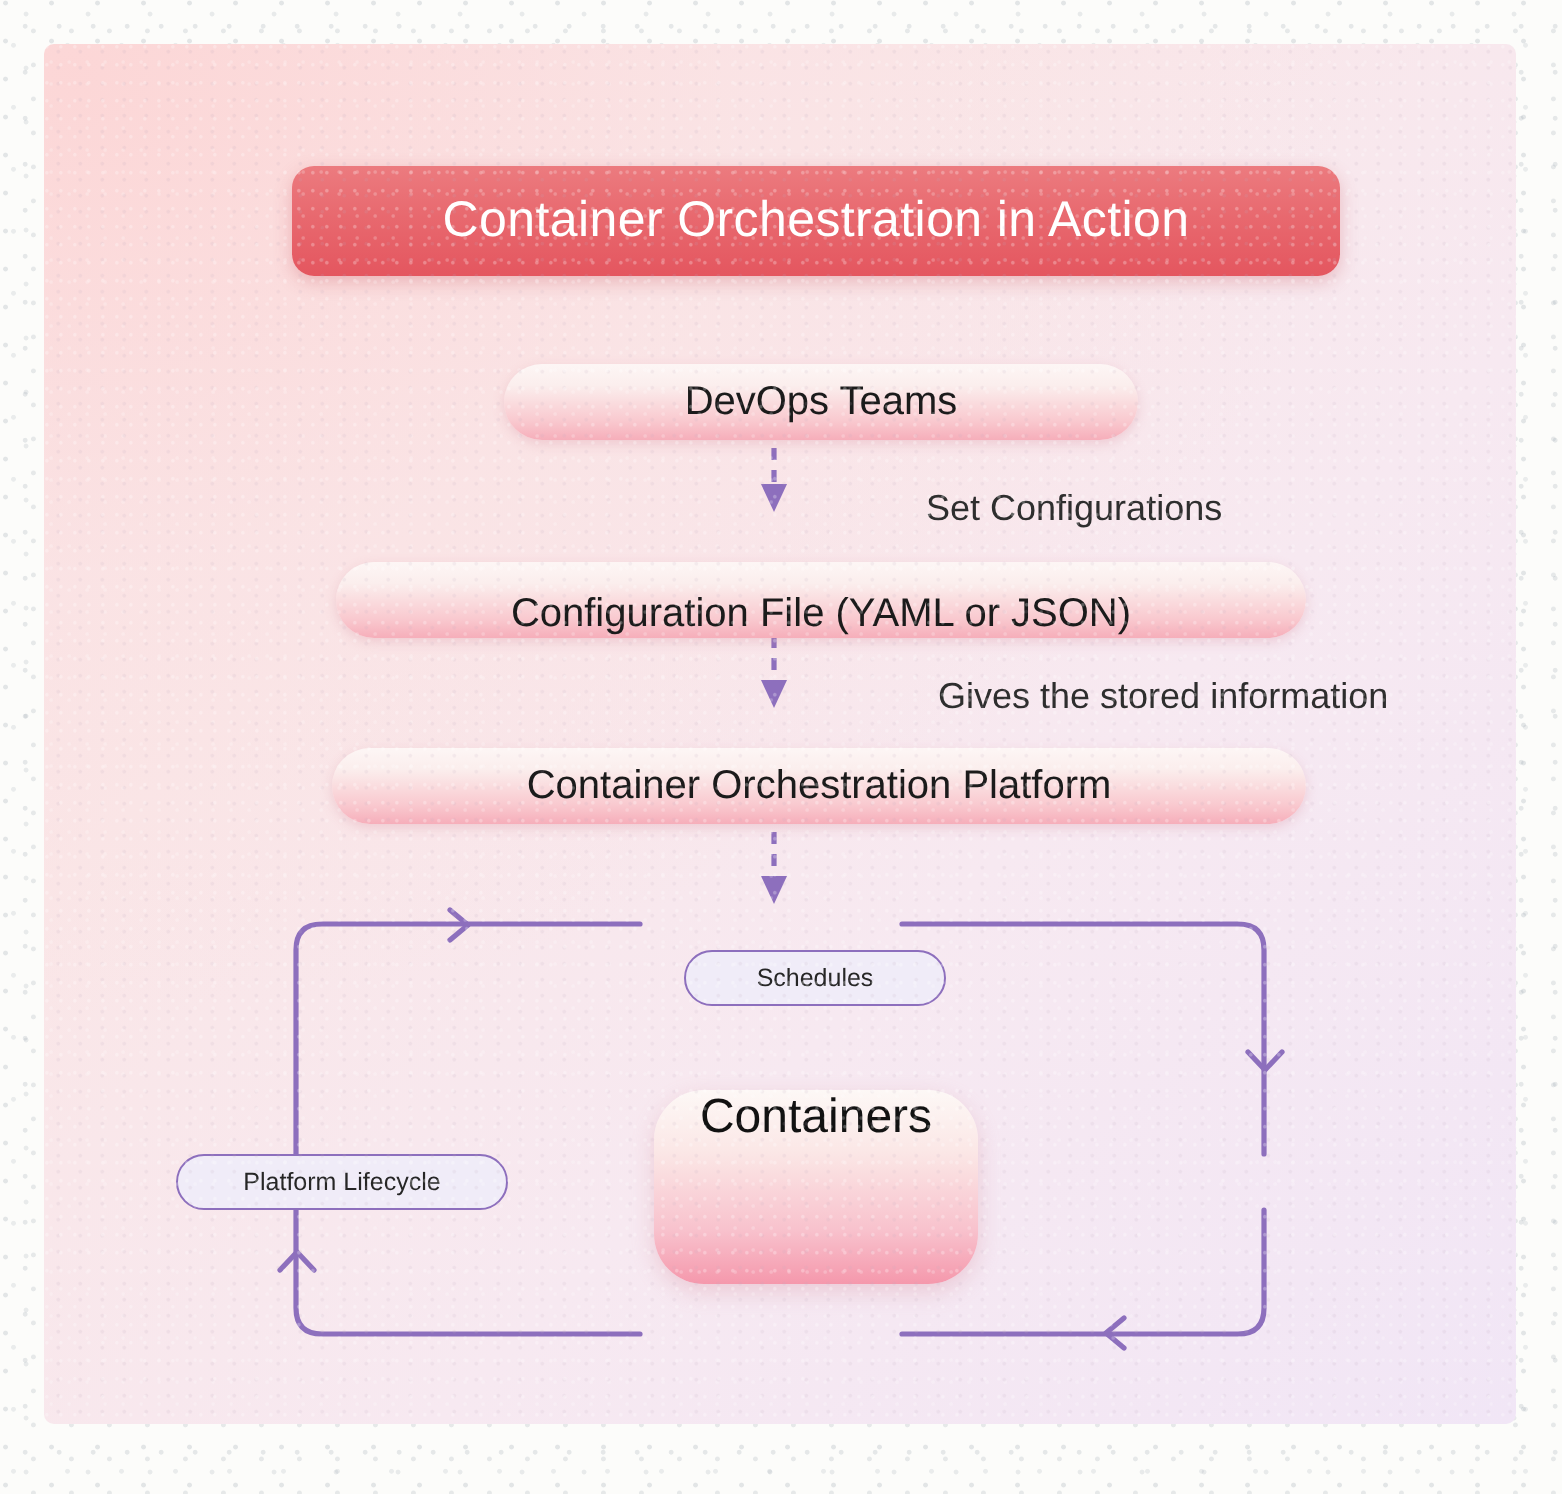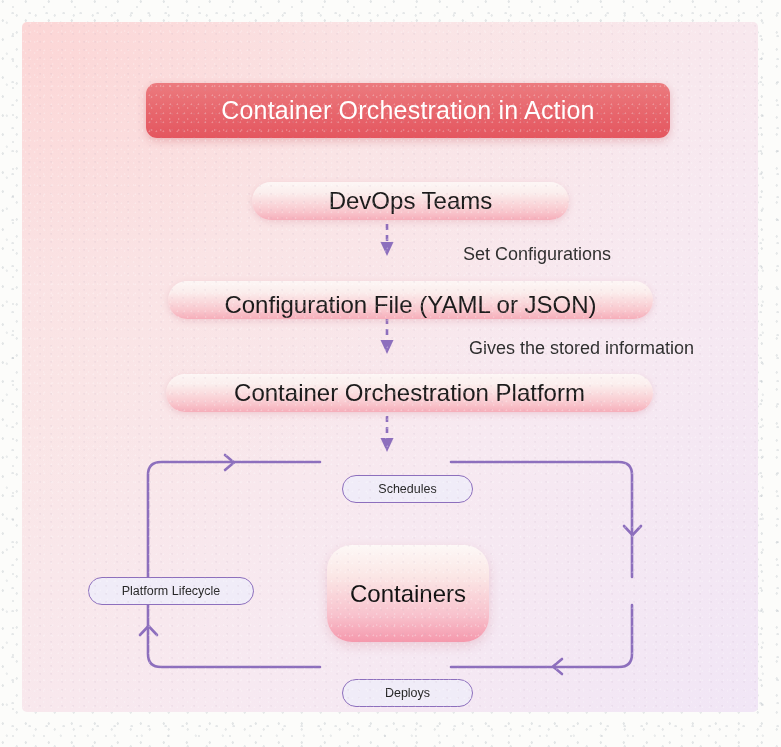--- a/index.html
+++ b/index.html
@@ -85,38 +85,37 @@
     height: 38px;
     border-radius: 19px;
     background: linear-gradient(180deg, #fdf6f5 0%, #fbeeed 28%, #f9c9cf 75%, #f6aeba 100%);
     box-shadow: 0 2px 6px rgba(214,140,155,.30);
     display: flex;
     align-items: center;
     justify-content: center;
   }
   .pill .t {
     color: #1b1b1b;
-    font-size: 24px;
+    font-size: 20px;
     white-space: nowrap;
   }
   #node-devops     { left: 230px; top: 160px; width: 317px; }
   #node-configfile { left: 146px; top: 259px; width: 485px; align-items: flex-end; }
   #node-platform   { left: 144px; top: 352px; width: 487px; }
 
   
   #node-containers {
     left: 305px;
     top: 523px;
     width: 162px;
     height: 97px;
     border-radius: 25px;
     background: linear-gradient(180deg, #fdf8f6 0%, #fbe7e6 32%, #f8c2cd 72%, #f598ac 100%);
     box-shadow: 0 4px 11px rgba(214,140,155,.32);
     display: flex;
-    align-items: center;
     justify-content: center;
   }
   #node-containers .t {
     color: #121212;
     font-size: 24px;
     white-space: nowrap;
   }
 
   
   .edge-label {
@@ -220,18 +219,15 @@
       <span class="t">Schedules</span>
     </div>
 
     <div id="lbl-gives-info" class="abs edge-label">Gives the stored information</div>
 
 
     <div id="lbl-manages" class="abs loop-label">
       <span class="t">Platform Lifecycle</span>
     </div>
 
-    <div id="lbl-deploys" class="abs loop-label">
-      <span class="t">Deploys</span>
-    </div>
 
   </div>
 </div>
 
 </body></html>

